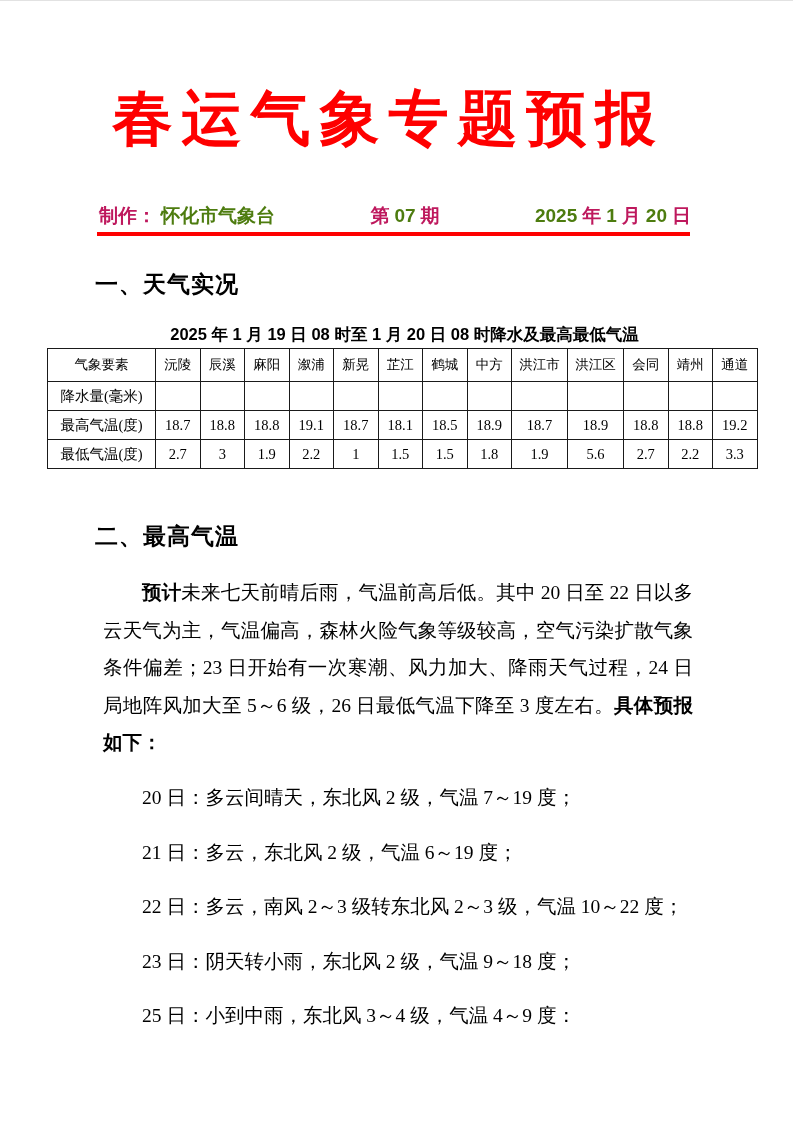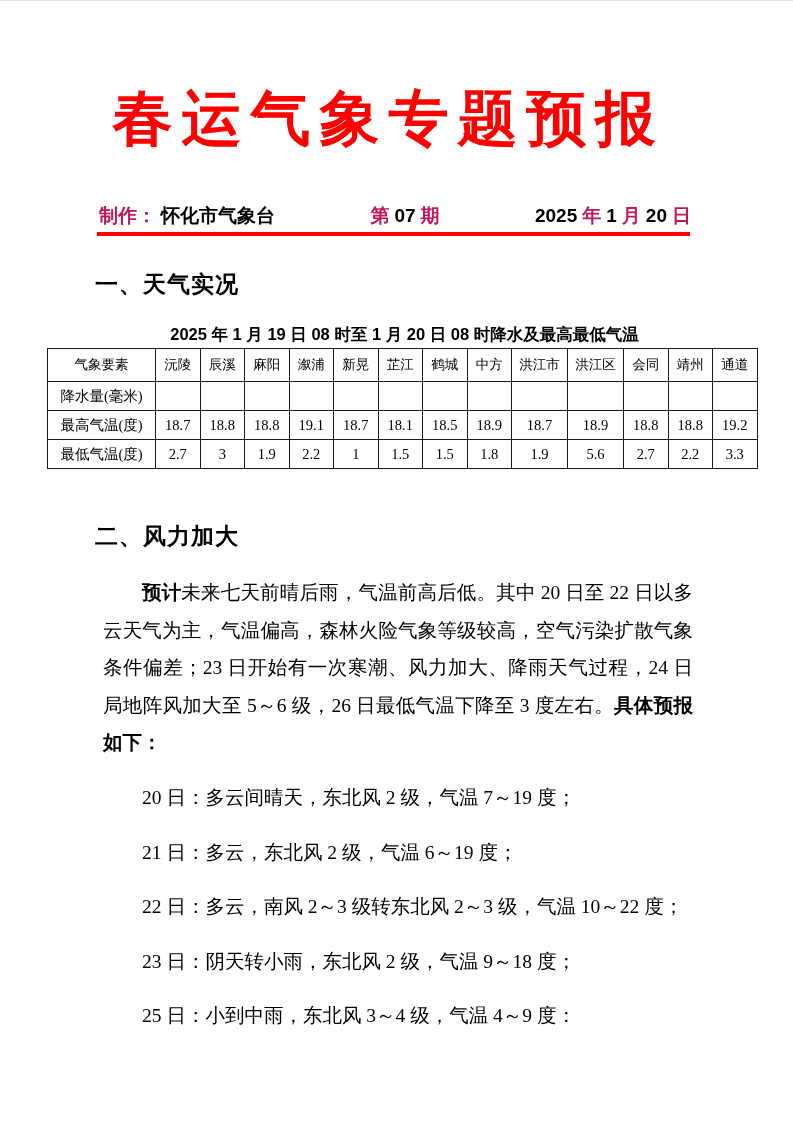--- a/index.html
+++ b/index.html
@@ -26,21 +26,21 @@
 
   
   .meta-line {
     position: absolute; top: 202px; left: 99px; width: 592px;
     display: flex; justify-content: space-between; align-items: baseline;
     font-family: "Liberation Sans", "DejaVu Sans", sans-serif;
     font-weight: bold; font-size: 19px;
   }
   .meta-group { display: flex; align-items: baseline; gap: 5px; white-space: nowrap; }
   .red { color: #be185d; }
-  .blk { color: #000000; }
+  .blk { color: #4d7c0f; }
 
   .red-rule {
     position: absolute; top: 231px; left: 97px; width: 593px; height: 4px;
     background: #fe0000;
   }
 
   .section-heading {
     position: absolute; left: 95px;
     font-family: "Liberation Sans", "DejaVu Sans", sans-serif;
     font-weight: 600; font-size: 23px; letter-spacing: 1px;
@@ -190,21 +190,21 @@
       <td>1.8</td>
       <td>1.9</td>
       <td>5.6</td>
       <td>2.7</td>
       <td>2.2</td>
       <td>3.3</td>
     </tr>
   </tbody>
     </table>
 
-  <div class="section-heading s2">二、风力加大</div>
+  <div class="section-heading s2">二、最高气温</div>
 
   <div class="body-text">
     <p><span class="b">预计</span><span>未来七天前晴后雨，气温前高后低。其中 20 日至 22 日以多云天气为主，气温偏高，森林火险气象等级较高，空气污染扩散气象条件偏差；23 日开始有一次寒潮、风力加大、降雨天气过程，24 日局地阵风加大至 5～6 级，26 日最低气温下降至 3 度左右。</span><span class="b">具体预报如下：</span></p>
     <p>20 日：多云间晴天，东北风 2 级，气温 7～19 度；</p>
     <p>21 日：多云，东北风 2 级，气温 6～19 度；</p>
     <p>22 日：多云，南风 2～3 级转东北风 2～3 级，气温 10～22 度；</p>
     <p>23 日：阴天转小雨，东北风 2 级，气温 9～18 度；</p>
     <p>25 日：小到中雨，东北风 3～4 级，气温 4～9 度：</p>
   </div>
 

